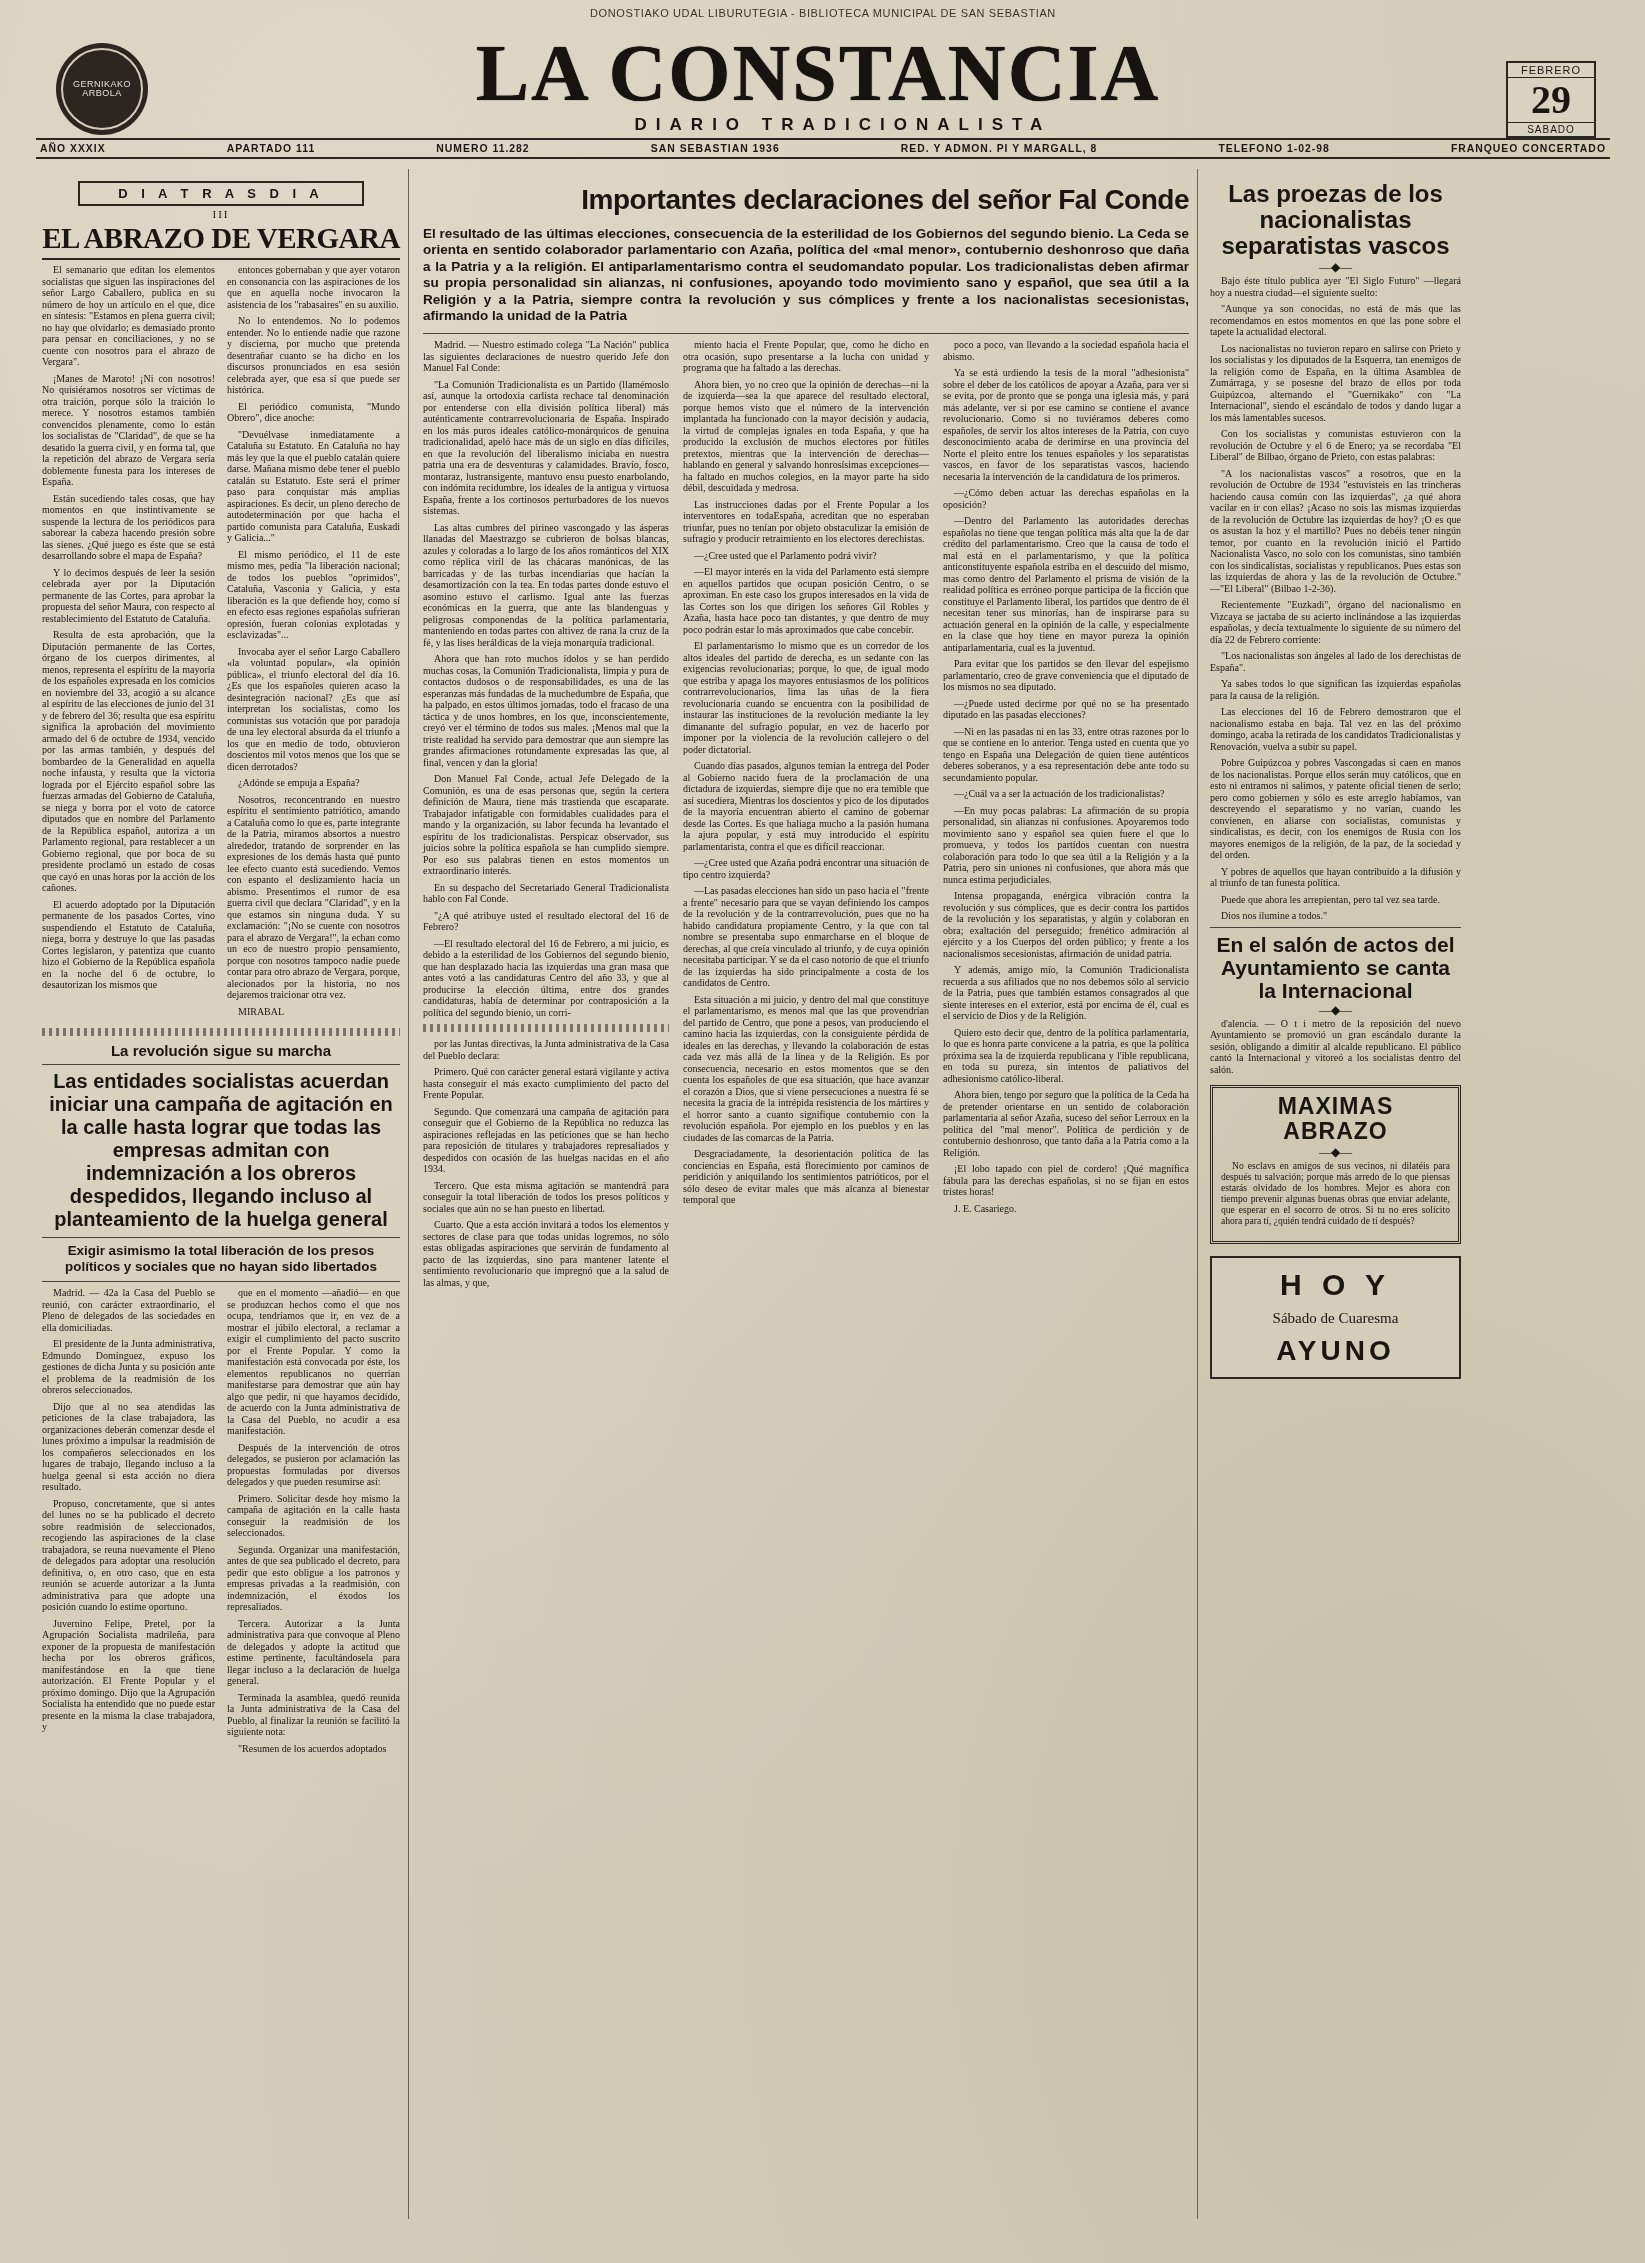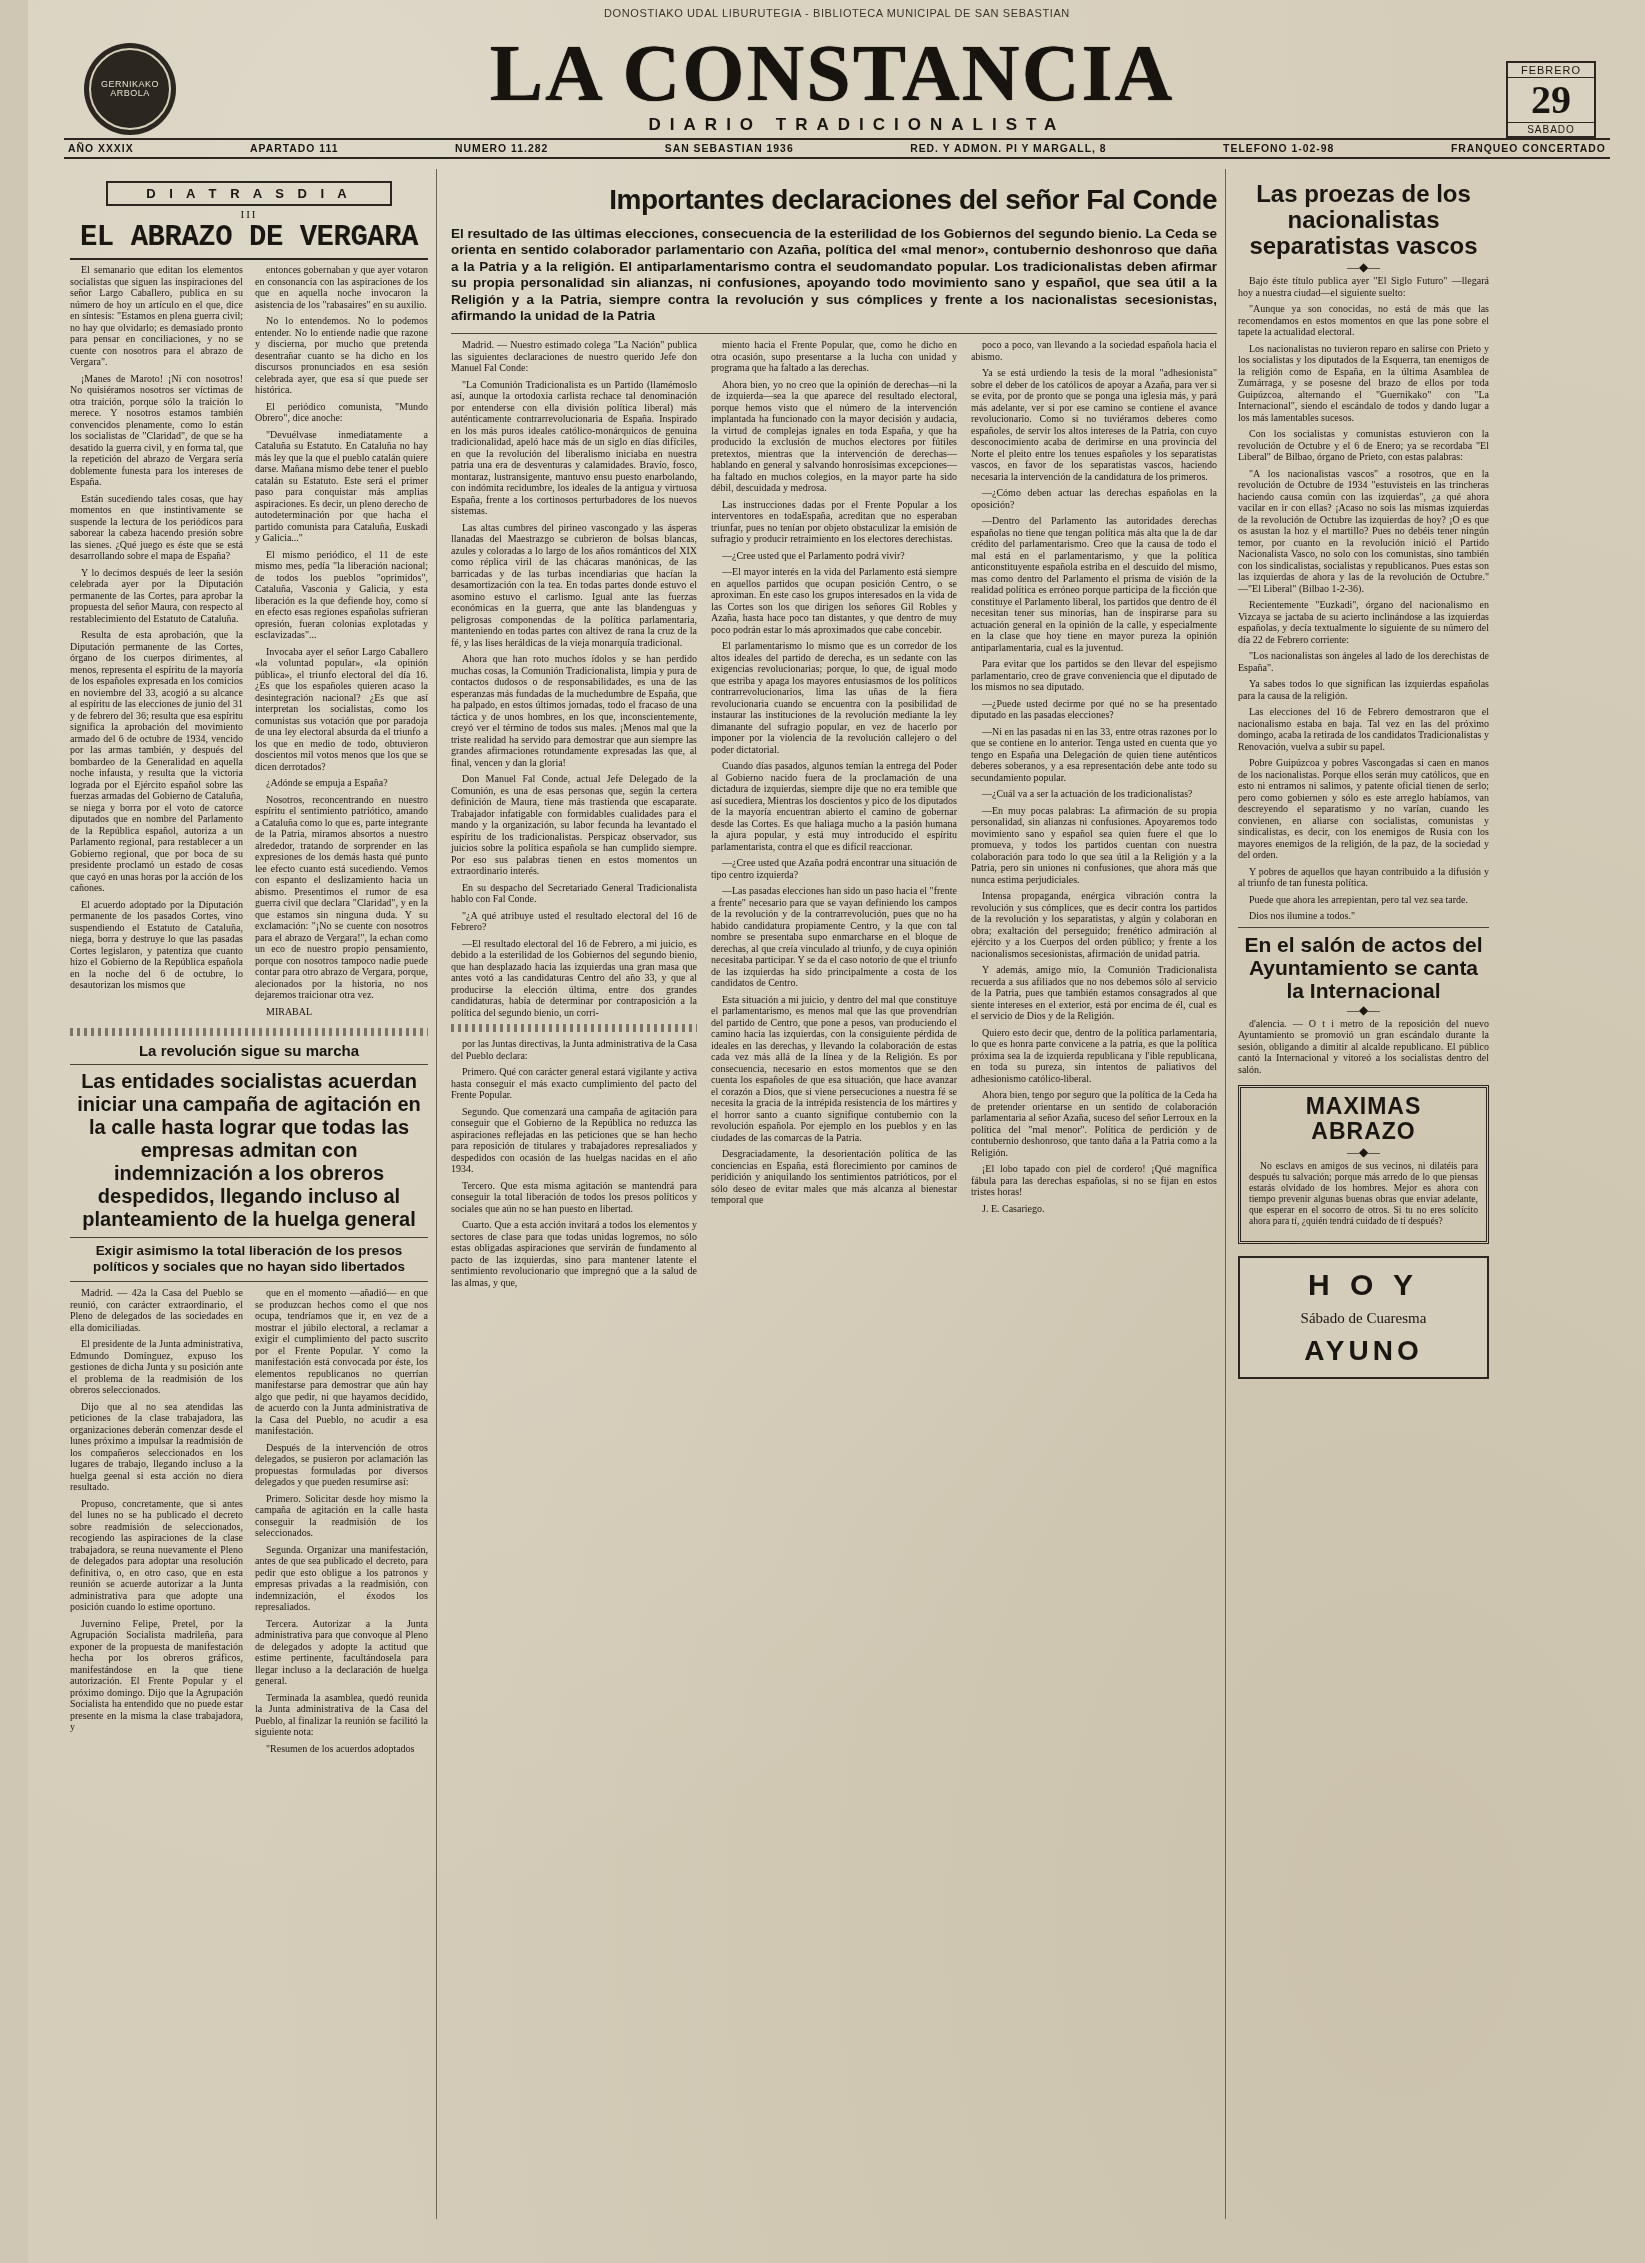--- a/index.html
+++ b/index.html
@@ -10,21 +10,20 @@
     color:#1a1612;
     overflow:hidden;
     position:relative;
   }
   .page{
     position:absolute;inset:0;
     background:
       radial-gradient(ellipse at 20% 10%, rgba(255,255,255,0.22), rgba(255,255,255,0) 60%),
       radial-gradient(ellipse at 85% 85%, rgba(120,100,70,0.10), rgba(255,255,255,0) 60%),
       #d5cdb9;
-    margin-left: 28px;
   }
   .lib-line{
     text-align:center;font-size:11px;letter-spacing:0.6px;
     padding-top:7px;color:#3a332a;font-family:"Liberation Sans",sans-serif;
   }
   
   .masthead{position:relative;height:109px;margin:6px 36px 0 36px;}
   .crest{
     position:absolute;left:20px;top:18px;width:92px;height:92px;border-radius:50%;
     background:#2b2620;
@@ -69,21 +68,21 @@
   .c3{width:251px;padding-left:12px;}
   
   p{margin:0 0 5px 0;text-align:justify;font-size:10px;line-height:11.5px;
     text-indent:11px;hyphens:auto;}
   .boxhead{
     border:2px solid #2b2620;text-align:center;font-family:"Liberation Sans",sans-serif;
     font-size:13px;font-weight:bold;letter-spacing:5px;padding:3px 0;margin:0 36px;
   }
   .dingbat{text-align:center;font-size:11px;letter-spacing:2px;margin:2px 0 0 0;}
   .headline-1{
-    font-family:Liberation Mono, monospace;font-weight:bold;font-size:29px;
+    font-family:Liberation Serif, serif;font-weight:bold;font-size:29px;
     text-align:center;line-height:32px;letter-spacing:-0.5px;margin:2px 0 4px 0;
     border-bottom:2px solid #2b2620;padding-bottom:4px;
   }
   .headline-main{
     font-family:Liberation Sans, sans-serif;font-weight:bold;font-size:28px;
     line-height:37px;text-align:right;margin:0 0 8px 0;letter-spacing:-0.5px;
   }
   .lead{
     font-family:"Liberation Sans",sans-serif;font-weight:bold;font-size:13.5px;
     line-height:16.4px;text-align:justify;margin:0 0 9px 0;text-indent:0;

